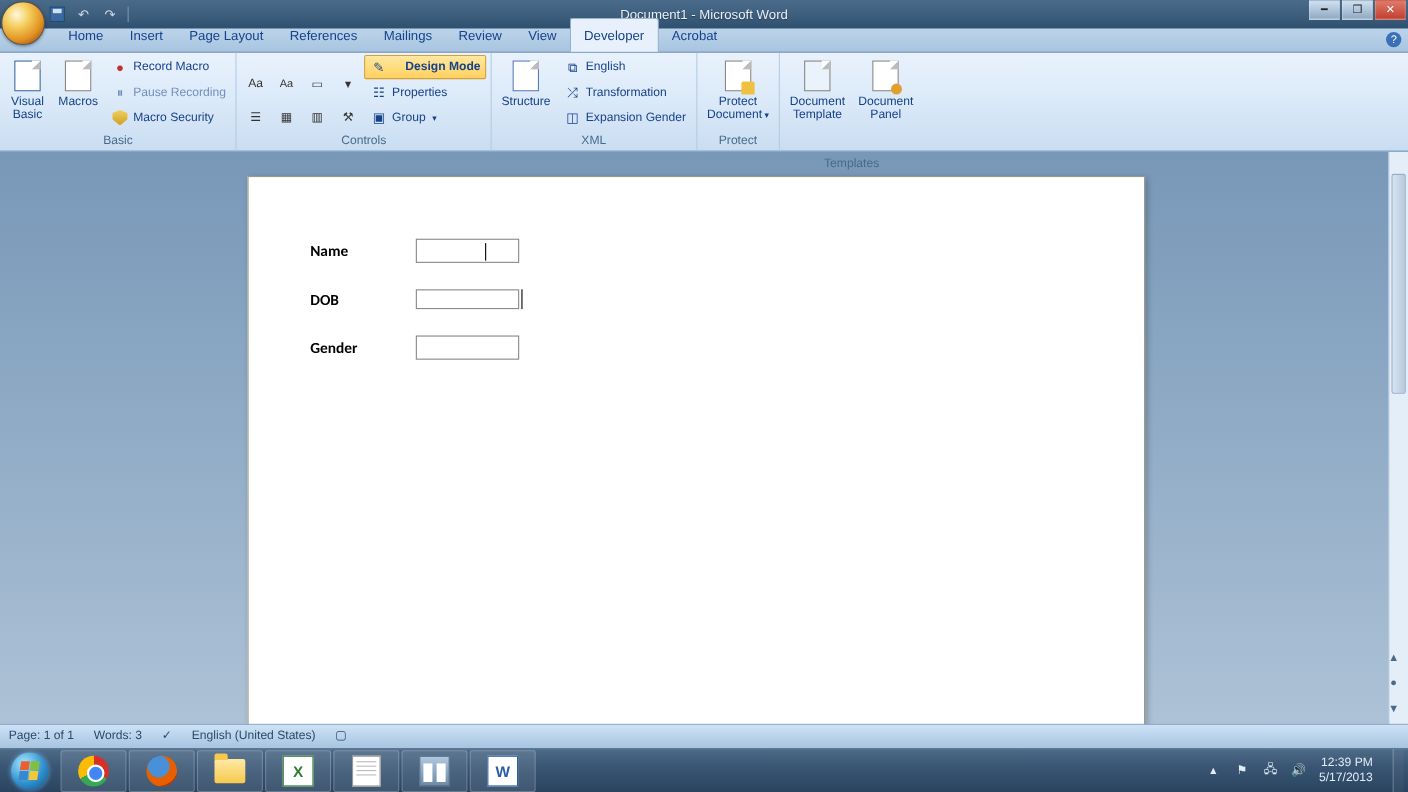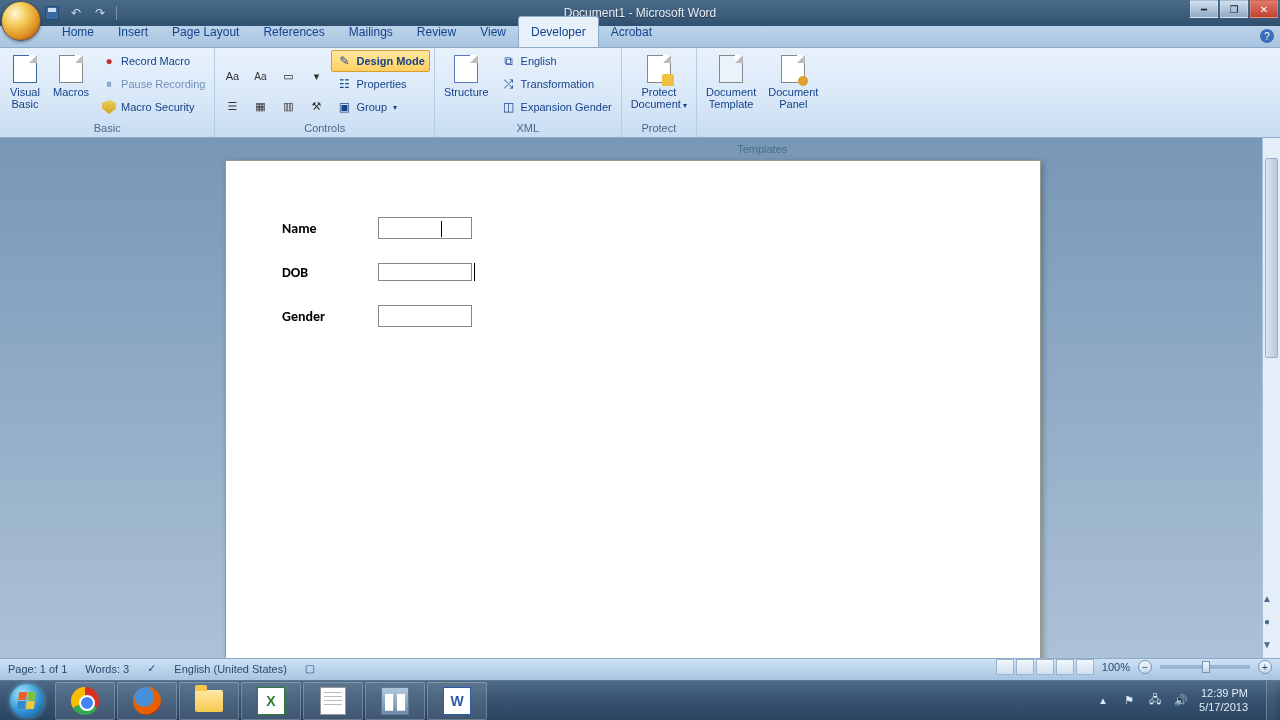--- a/index.html
+++ b/index.html
@@ -173,21 +173,21 @@
         <div class="ctrl-cell">▭</div>
         <div class="ctrl-cell">▾</div>
         <div class="ctrl-cell">☰</div>
         <div class="ctrl-cell">▦</div>
         <div class="ctrl-cell">▥</div>
         <div class="ctrl-cell">⚒</div>
       </div>
       <div class="col">
         <div class="small-btn active">
             <span class="small-icon">✎</span>
-            <span style="font-weight:bold;">Design Mode</span>
+            <span style="font-weight:bold;margin-left:12px;">Design Mode</span>
           </div>
         <div class="small-btn">
             <span class="small-icon">☷</span>
             <span>Properties</span>
           </div>
         <div class="small-btn">
             <span class="small-icon">▣</span>
             <span>Group</span>
             <span style="margin-left:2px;font-size:8px;">▾</span>
           </div>
@@ -287,33 +287,20 @@
     <span>▼</span>
   </div>
 </div>
 
 <div class="sb">
   <div class="sb-item">Page: 1 of 1</div>
   <div class="sb-item">Words: 3</div>
   <div class="sb-item">✓</div>
   <div class="sb-item">English (United States)</div>
   <div class="sb-item">▢</div>
-  <div class="sb-right">
-    <div class="view-btn"></div>
-    <div class="view-btn"></div>
-    <div class="view-btn"></div>
-    <div class="view-btn"></div>
-    <div class="view-btn"></div>
-    <span style="margin:0 6px;">100%</span>
-    <div class="zoom-btn">−</div>
-    <div class="zoom-slider">
-        <div class="zoom-thumb"></div>
-      </div>
-    <div class="zoom-btn">+</div>
-  </div>
 </div>
 
 <div class="taskbar">
   <div class="start-btn">
     <div class="start-orb">
       <div class="win-flag">
           <span></span>
           <span></span>
           <span></span>
           <span></span>

